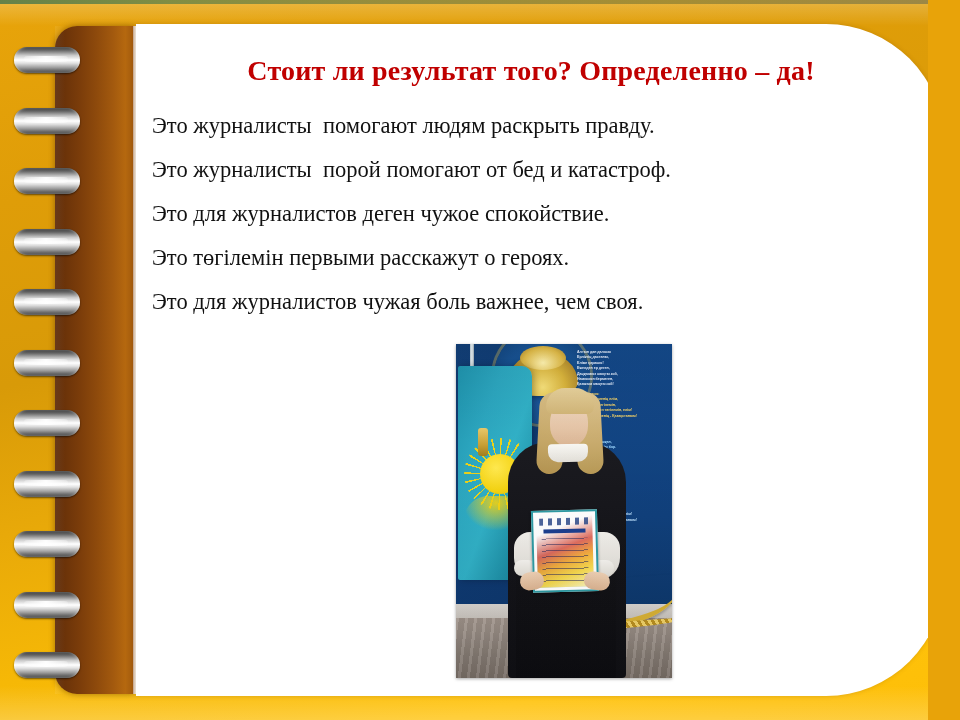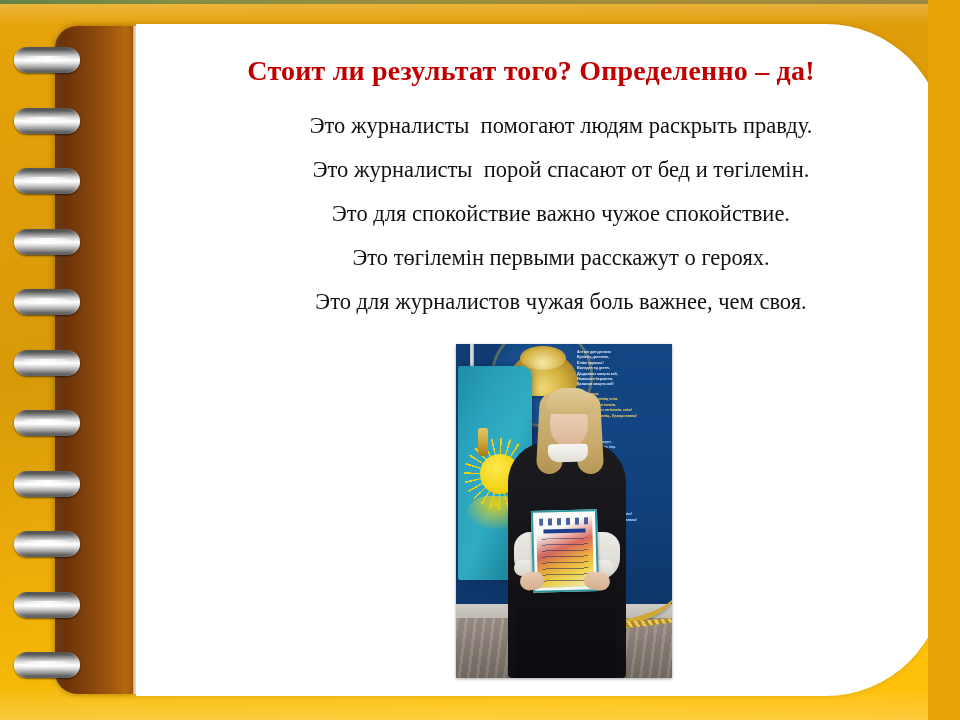--- a/index.html
+++ b/index.html
@@ -64,21 +64,21 @@
   }
   
   .title{
     position:absolute;left:136px;top:54px;width:790px;
     text-align:center;
     font-weight:bold;font-size:28px;line-height:34px;
     color:#C00000;letter-spacing:.2px;
     text-shadow:0 1px 0 rgba(255,255,255,.6);
   }
   .body-lines{
-    position:absolute;left:166px;top:104px;width:790px;text-align:center;
+    position:absolute;left:152px;top:104px;width:790px;
   }
   .line{
     font-size:22.5px;line-height:44px;color:#111111;white-space:pre;
   }
   
   .photo{
     position:absolute;left:456px;top:344px;width:216px;height:334px;
     overflow:hidden;background:#1c3f6e;
     box-shadow:0 1px 3px rgba(0,0,0,.35);
   }
@@ -319,22 +319,22 @@
       <div class="ring" style="top: 470.5px;"></div>
       <div class="ring" style="top: 531px;"></div>
       <div class="ring" style="top: 591.5px;"></div>
       <div class="ring" style="top: 652px;"></div>
     </div>
 
   <div class="title">Стоит ли результат того? Определенно – да!</div>
 
   <div class="body-lines">
     <div class="line">Это журналисты  помогают людям раскрыть правду.</div>
-    <div class="line">Это журналисты  порой спасают от бед и төгілемін.</div>
-    <div class="line">Это для спокойствие важно чужое спокойствие.</div>
+    <div class="line">Это журналисты  порой помогают от бед и катастроф.</div>
+    <div class="line">Это для журналистов деген чужое спокойствие.</div>
     <div class="line">Это төгілемін первыми расскажут о героях.</div>
     <div class="line">Это для журналистов чужая боль важнее, чем своя.</div>
   </div>
 
   <div class="photo">
     <div class="ph-banner"></div>
     <div class="ph-banner-rt"></div>
     <div class="ph-emblem"></div>
     <div class="ph-crown"></div>
     <div class="ph-crown2"></div>

